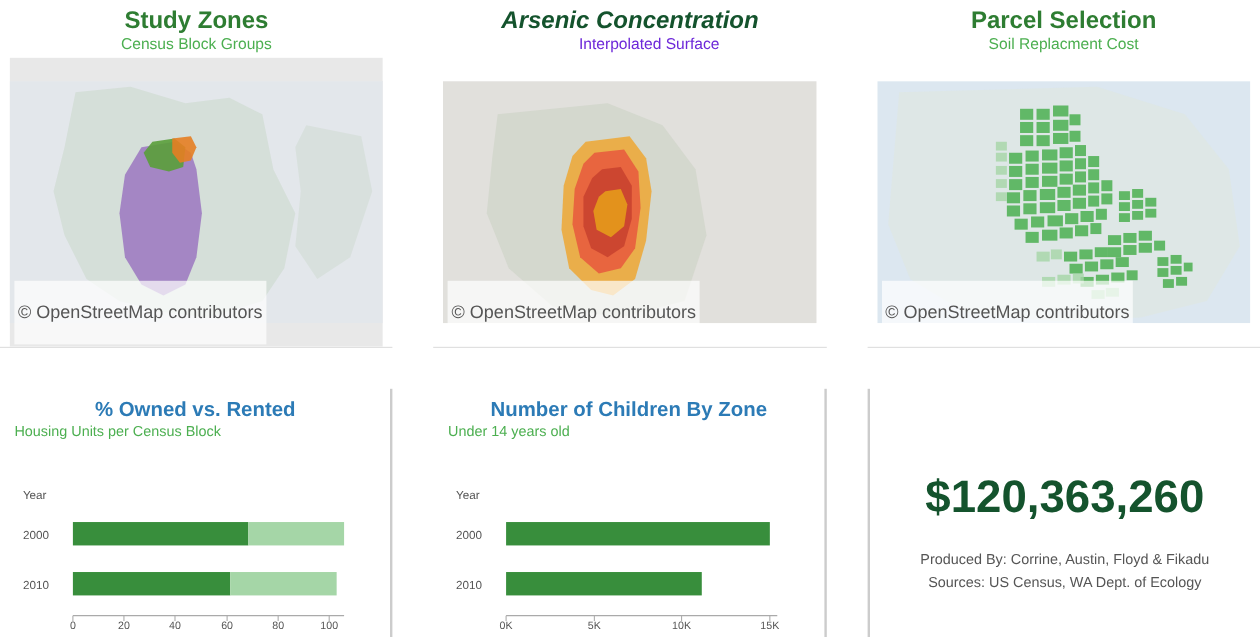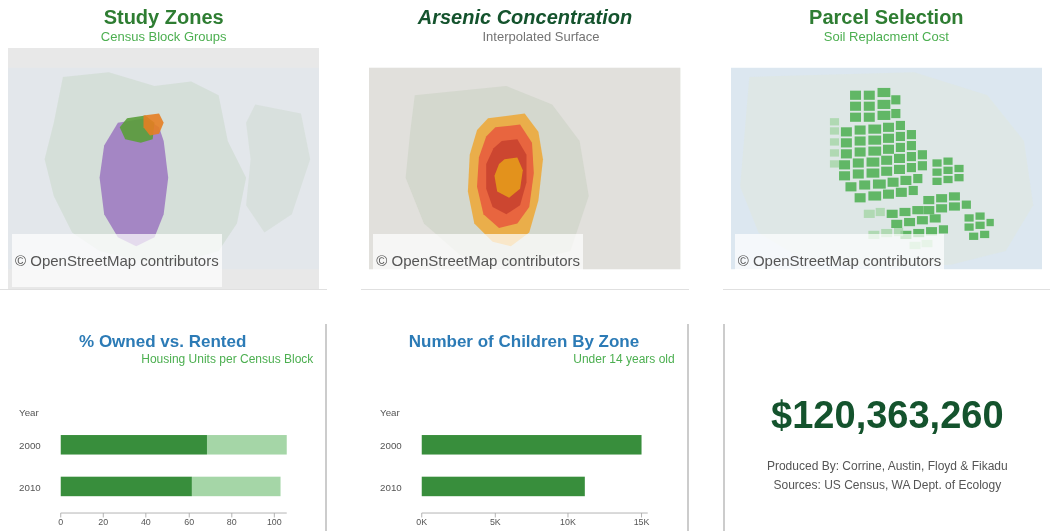--- a/index.html
+++ b/index.html
@@ -39,21 +39,21 @@
 
     .panel-title.green { color: #2e7d32; }
     .panel-title.orange { color: #14532d; font-style: italic; }
 
     .panel-subtitle {
       font-size: 13px;
       color: #4caf50;
       text-align: center;
       margin-bottom: 4px;
     }
-    .panel-subtitle.orange { color: #737373; margin-left: 32px; }
+    .panel-subtitle.orange { color: #6d28d9; margin-left: 32px; }
 
     .map-container {
       width: 100%;
       flex: 1;
       position: relative;
       overflow: hidden;
     }
 
     
     .map-bg {
@@ -82,21 +82,21 @@
     .chart-title {
       font-size: 17px;
       font-weight: bold;
       color: #2c7bb6;
       text-align: center;
     }
 
     .chart-subtitle {
       font-size: 12px;
       color: #4caf50;
-      text-align: right;
+      text-align: left;
       margin-bottom: 6px;
     }
 
     .chart-area {
       flex: 1;
       position: relative;
     }
 
     .axis-label {
       font-size: 11px;

